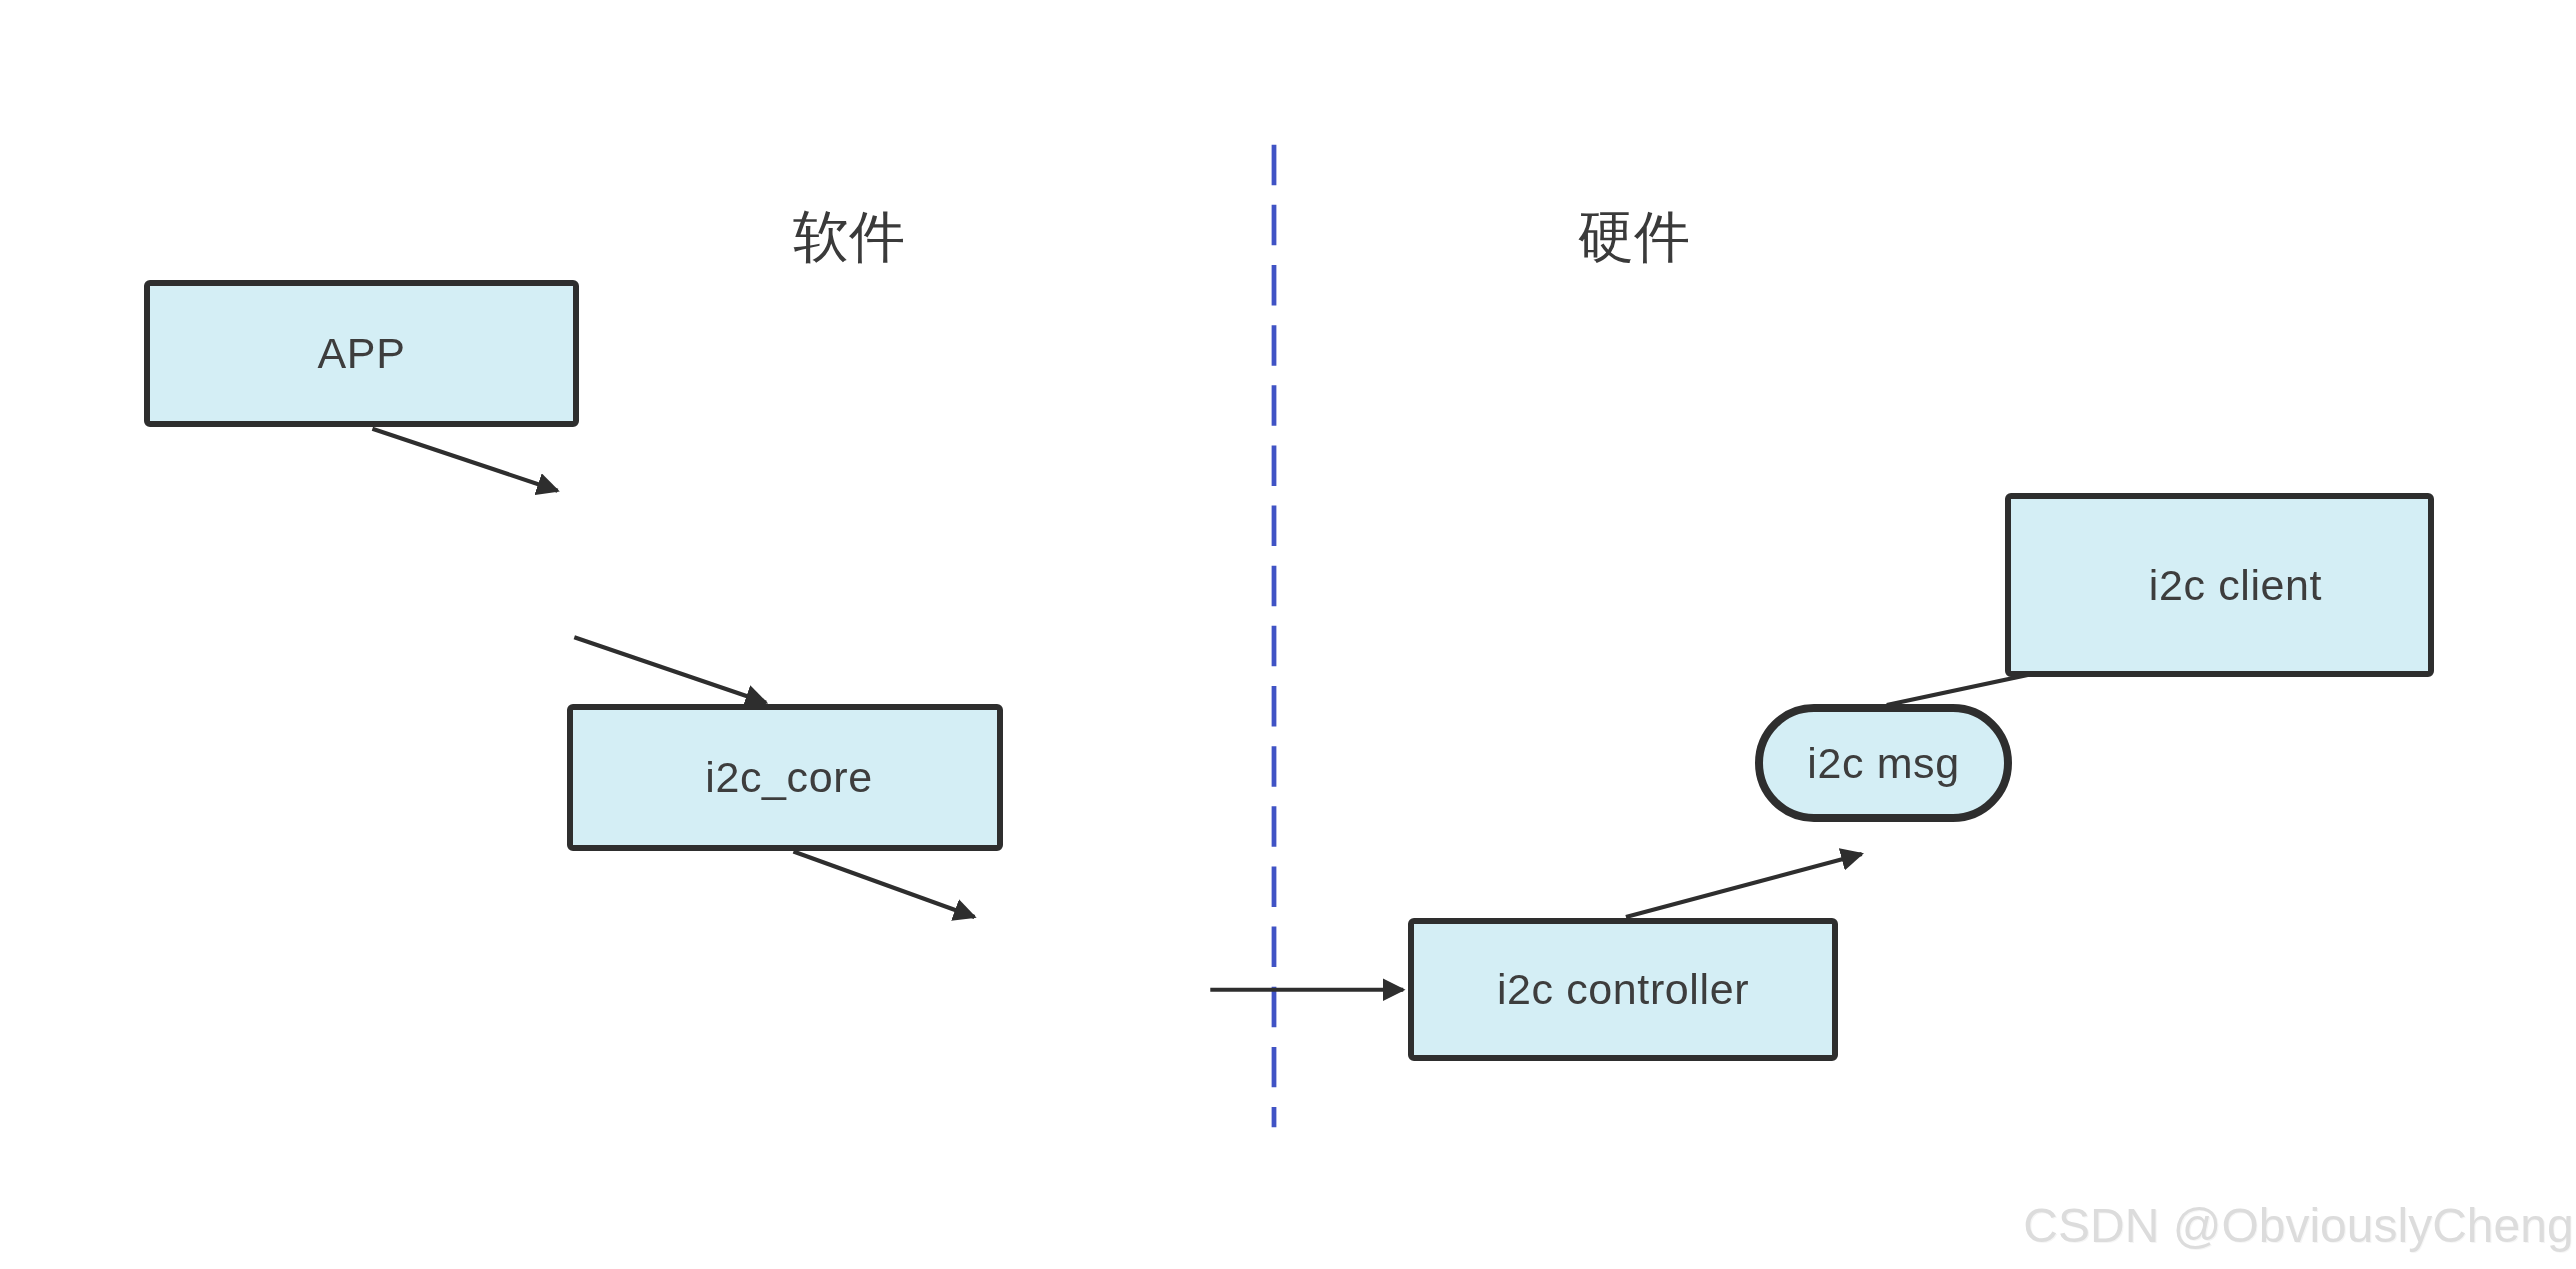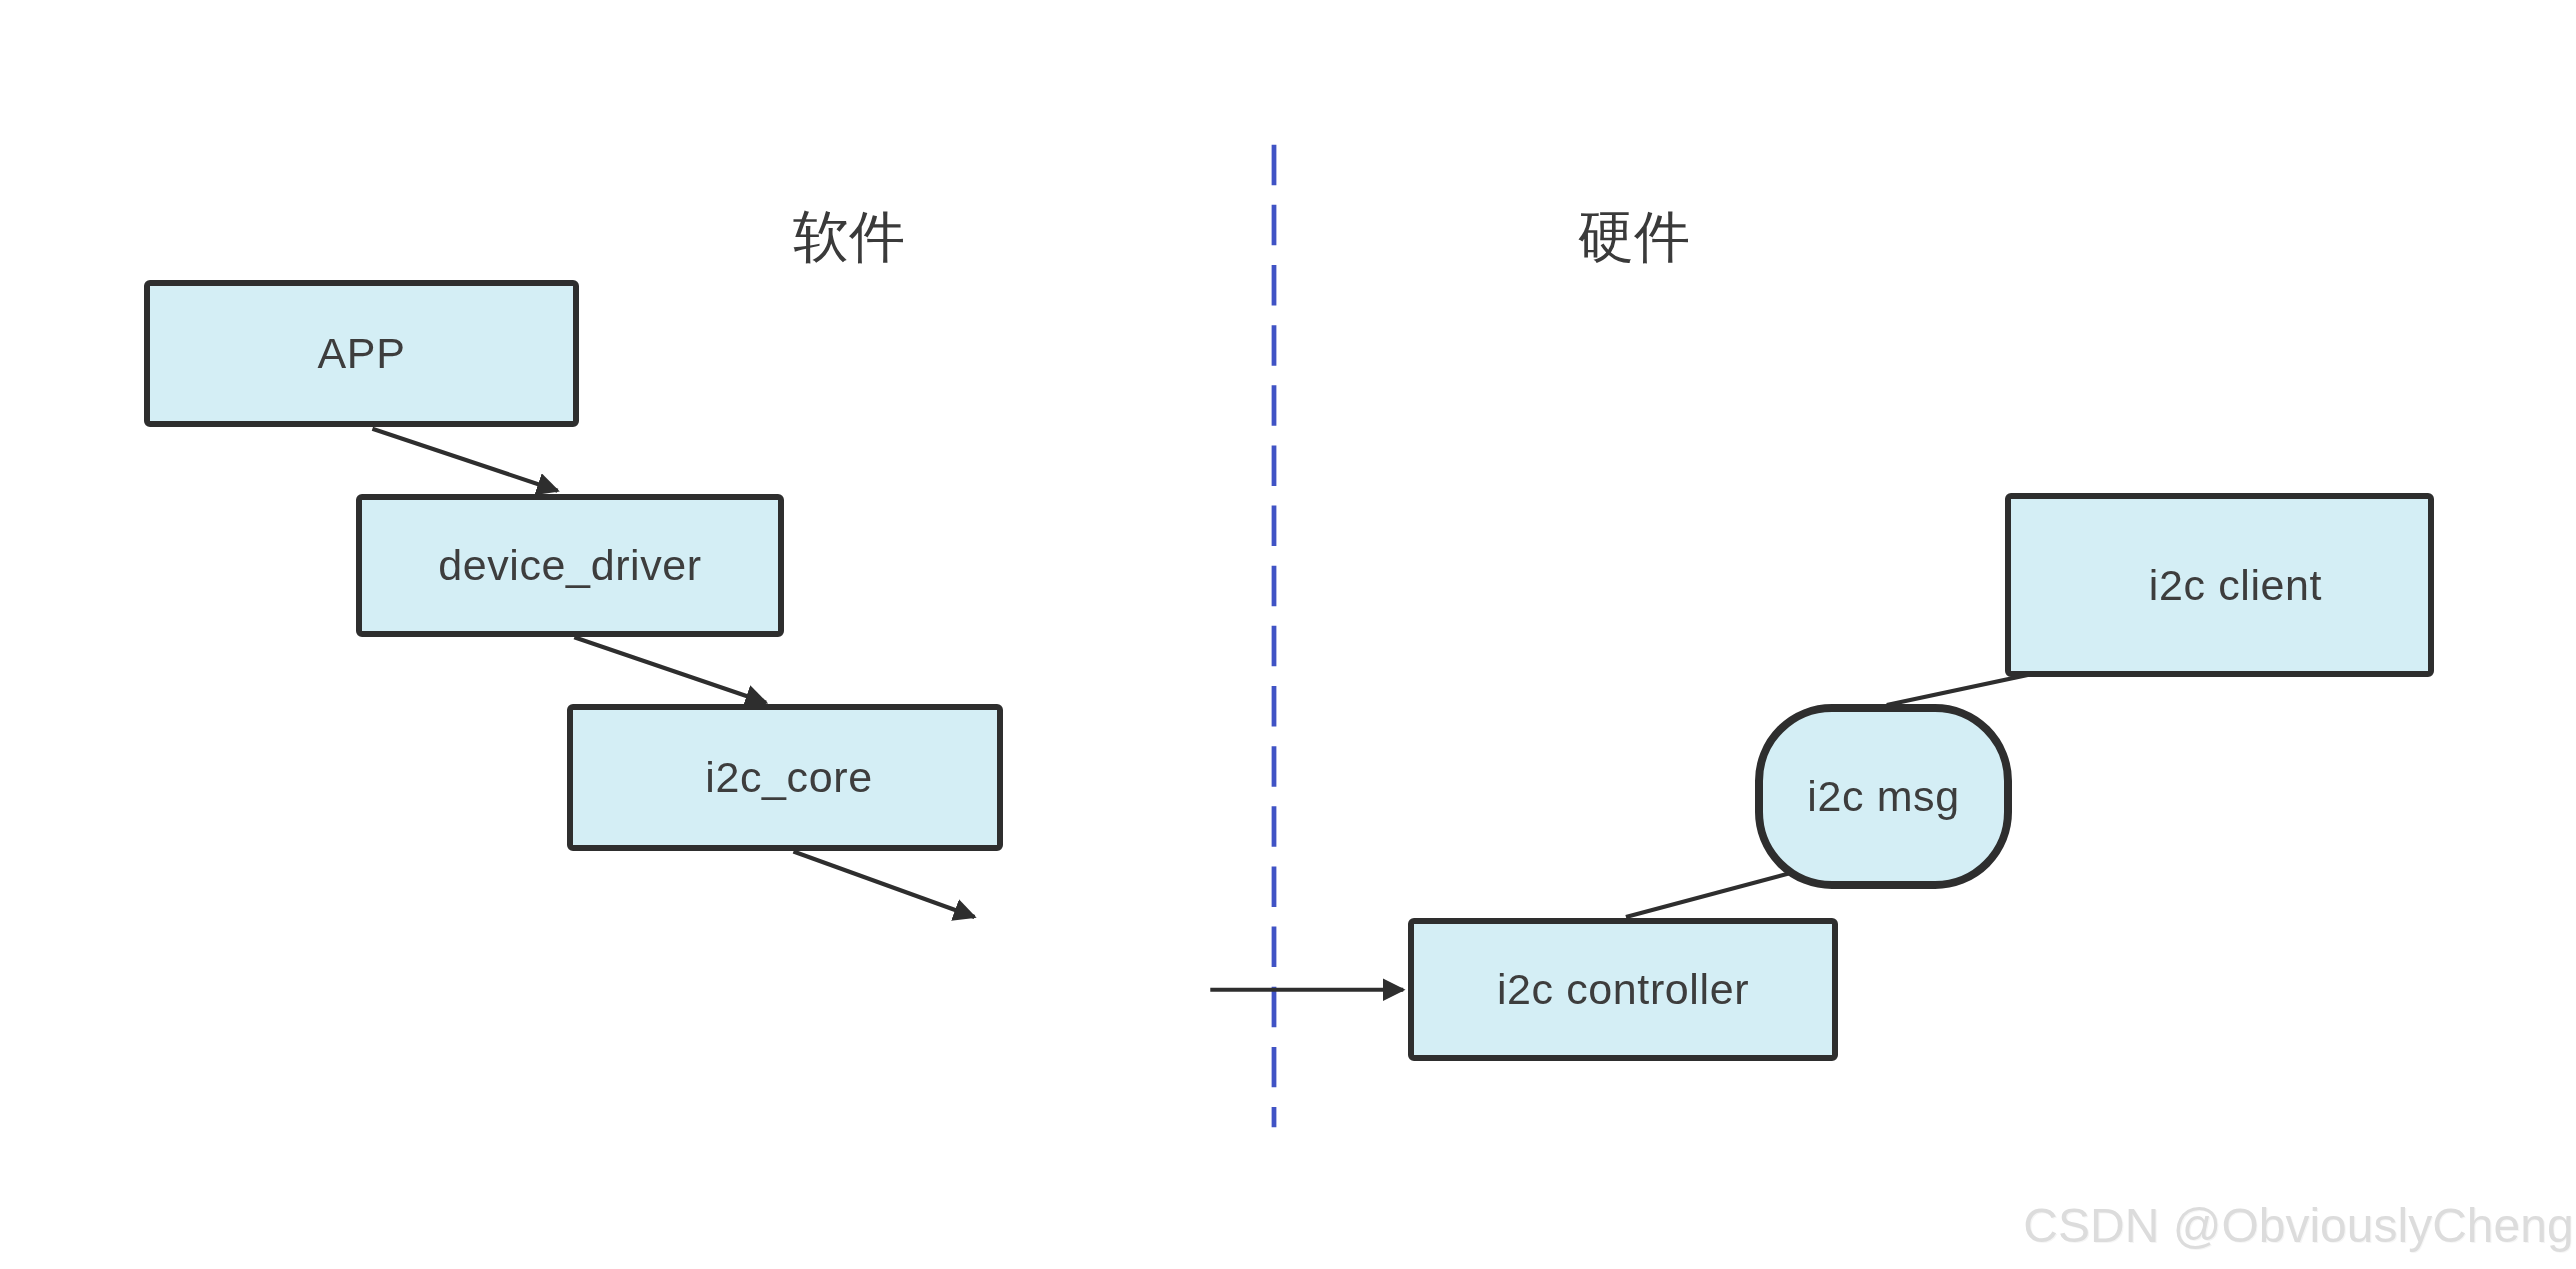--- a/index.html
+++ b/index.html
@@ -101,27 +101,26 @@
     <line class="arrow-line" marker-end="url(#arrow)" x1="2032" y1="1662" x2="2356" y2="1662"></line>
     <line class="arrow-line" marker-end="url(#arrow)" x1="2730" y1="1540" x2="3126" y2="1434"></line>
     <line class="arrow-line" marker-end="url(#arrow)" x1="3168" y1="1184" x2="3694" y2="1072"></line>
   </svg>
 
   <div class="section-label" style="left:849px; top:238px;">软件</div>
   <div class="section-label" style="left:1634px; top:238px;">硬件</div>
 
   <div class="node" style="left:144px; top:280px; width:435px; height:147px;">APP</div>
 
-  <div class="node" style="left:356px; top:494px; width:428px; height:143px;">device_driver</div>
 
   <div class="node" style="left:567px; top:704px; width:436px; height:147px;padding-left:8px;">i2c_core</div>
 
 
   <div class="node" style="left:1408px; top:918px; width:430px; height:143px;">i2c controller</div>
 
-  <div class="node pill" style="left:1755px; top:704px; width:257px; height:185px;">i2c msg</div>
+  <div class="node pill" style="left:1755px; top:704px; width:257px; height:118px;">i2c msg</div>
 
   <div class="node" style="left:2005px; top:493px; width:429px; height:184px;padding-left:32px;">i2c client</div>
 
   <div class="watermark">CSDN @ObviouslyCheng</div>
 
 </div>
 
 
 </body></html>

